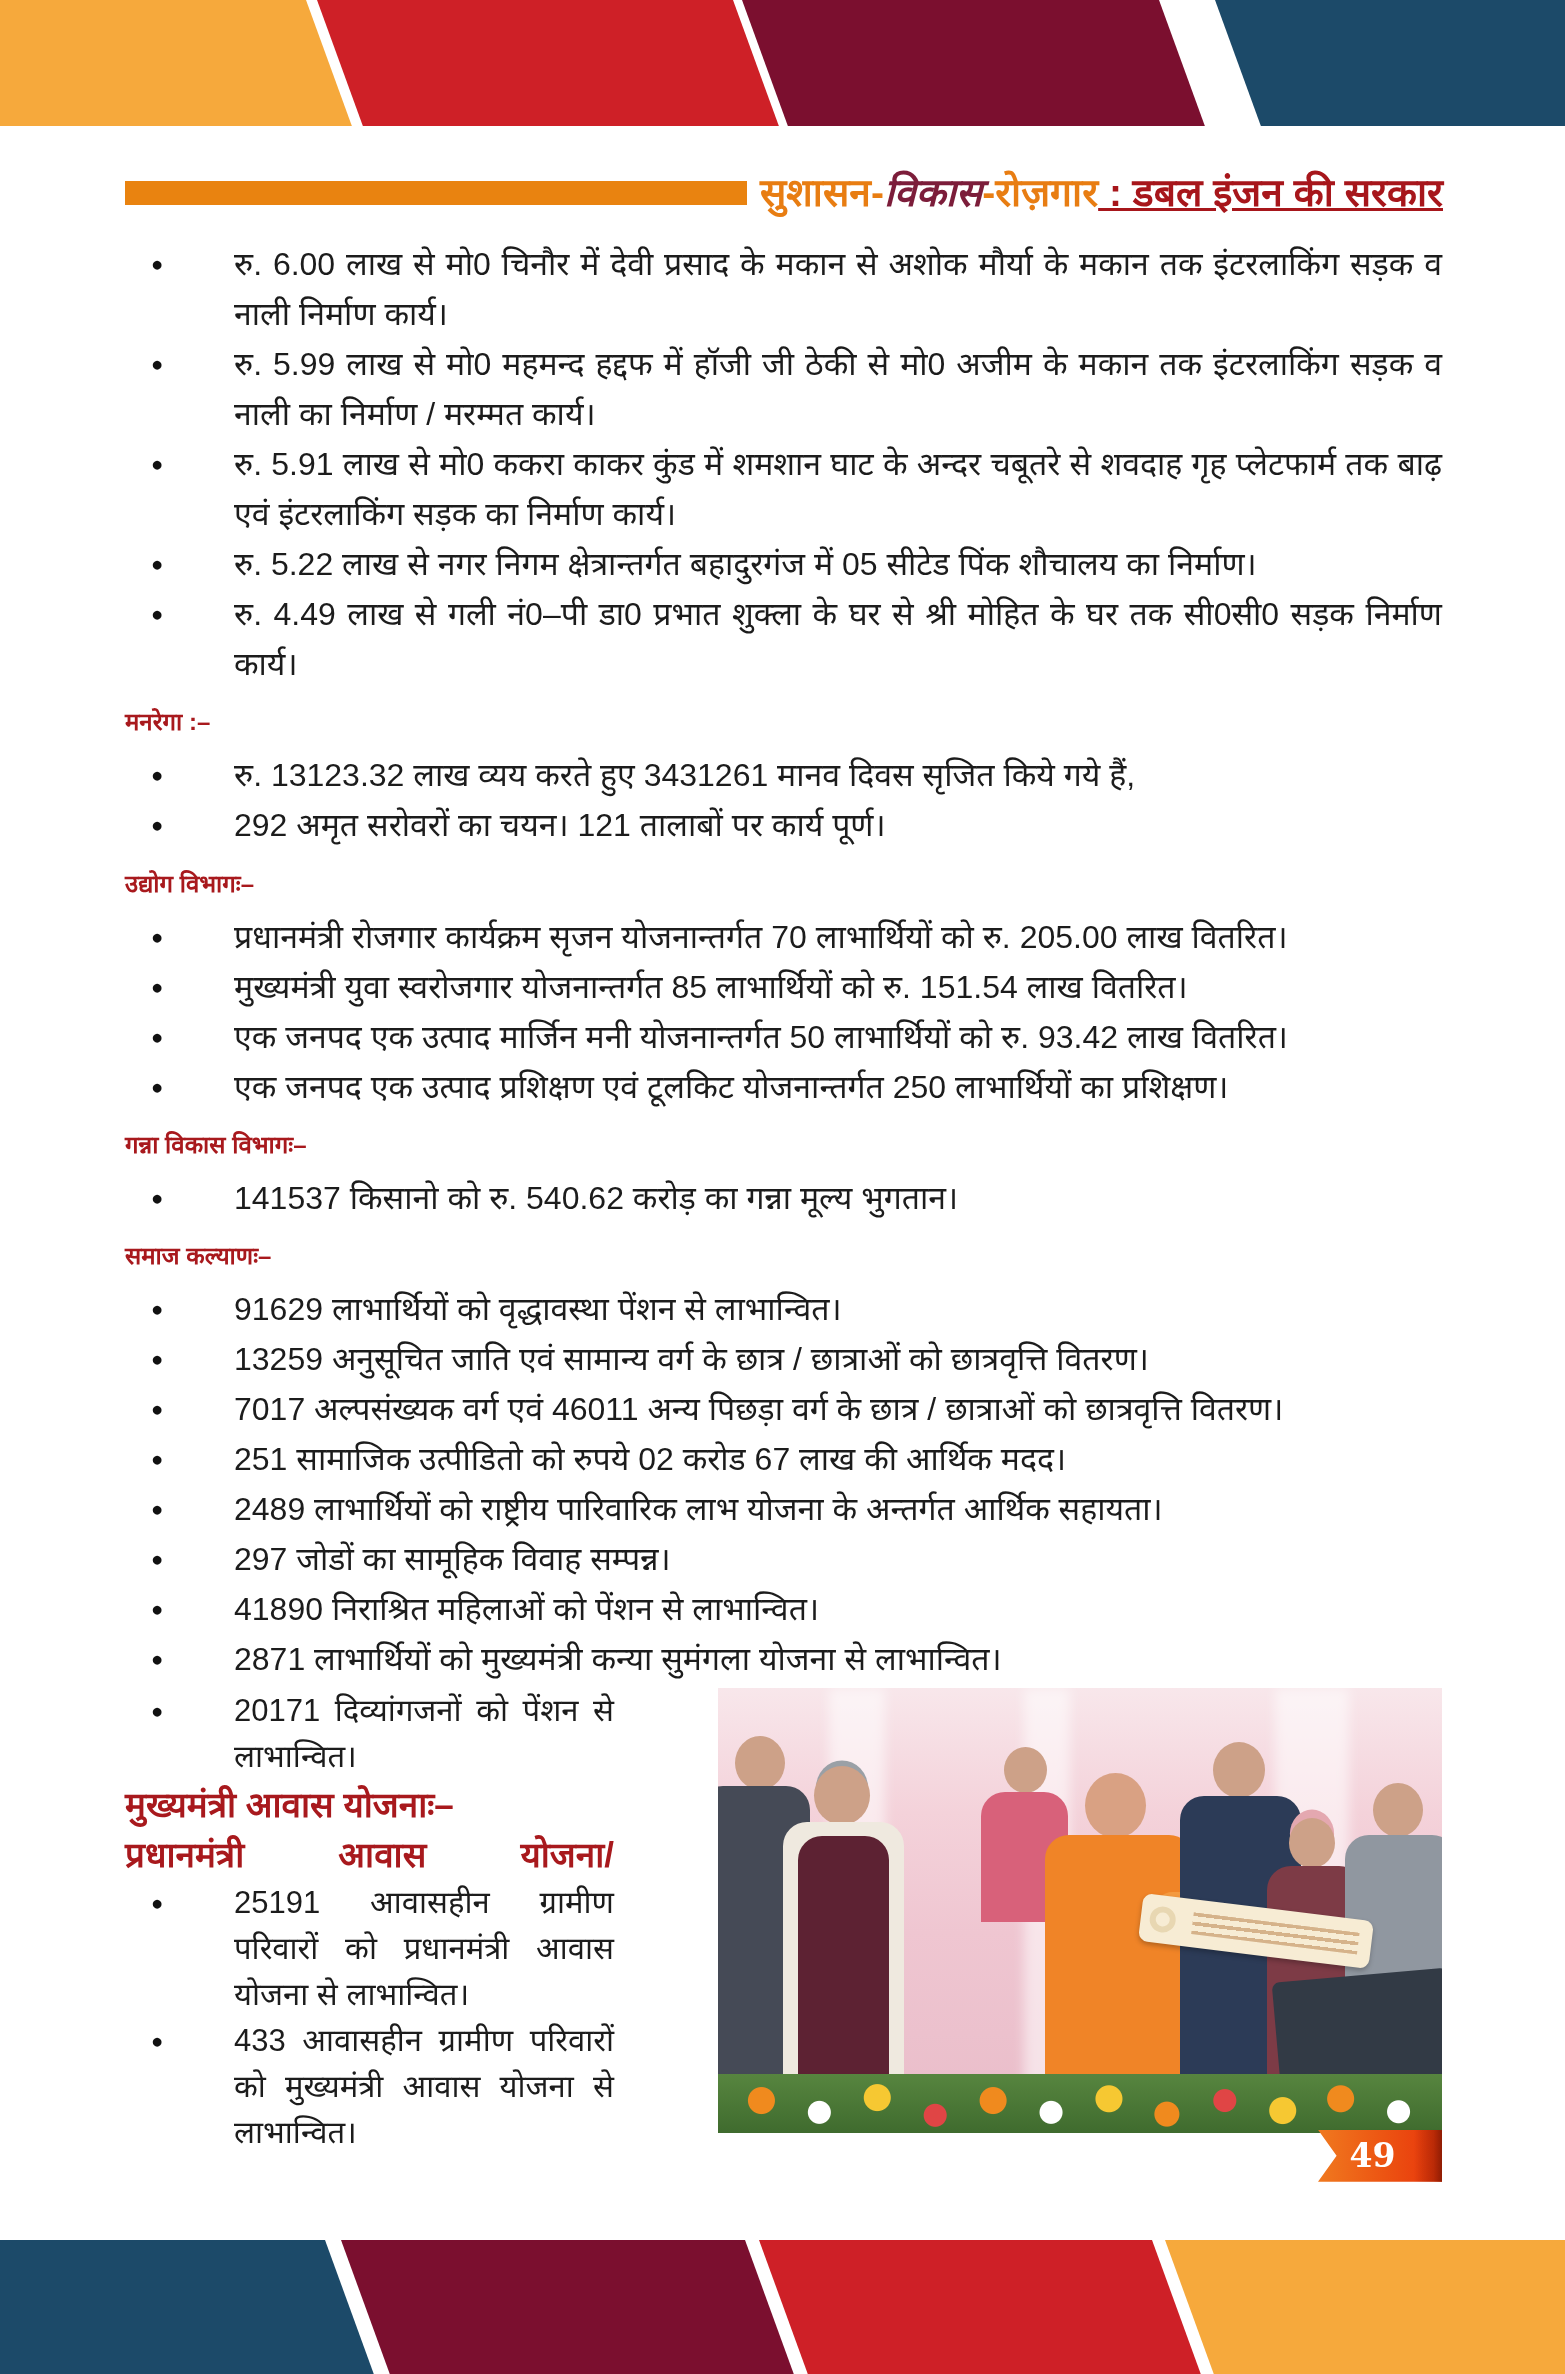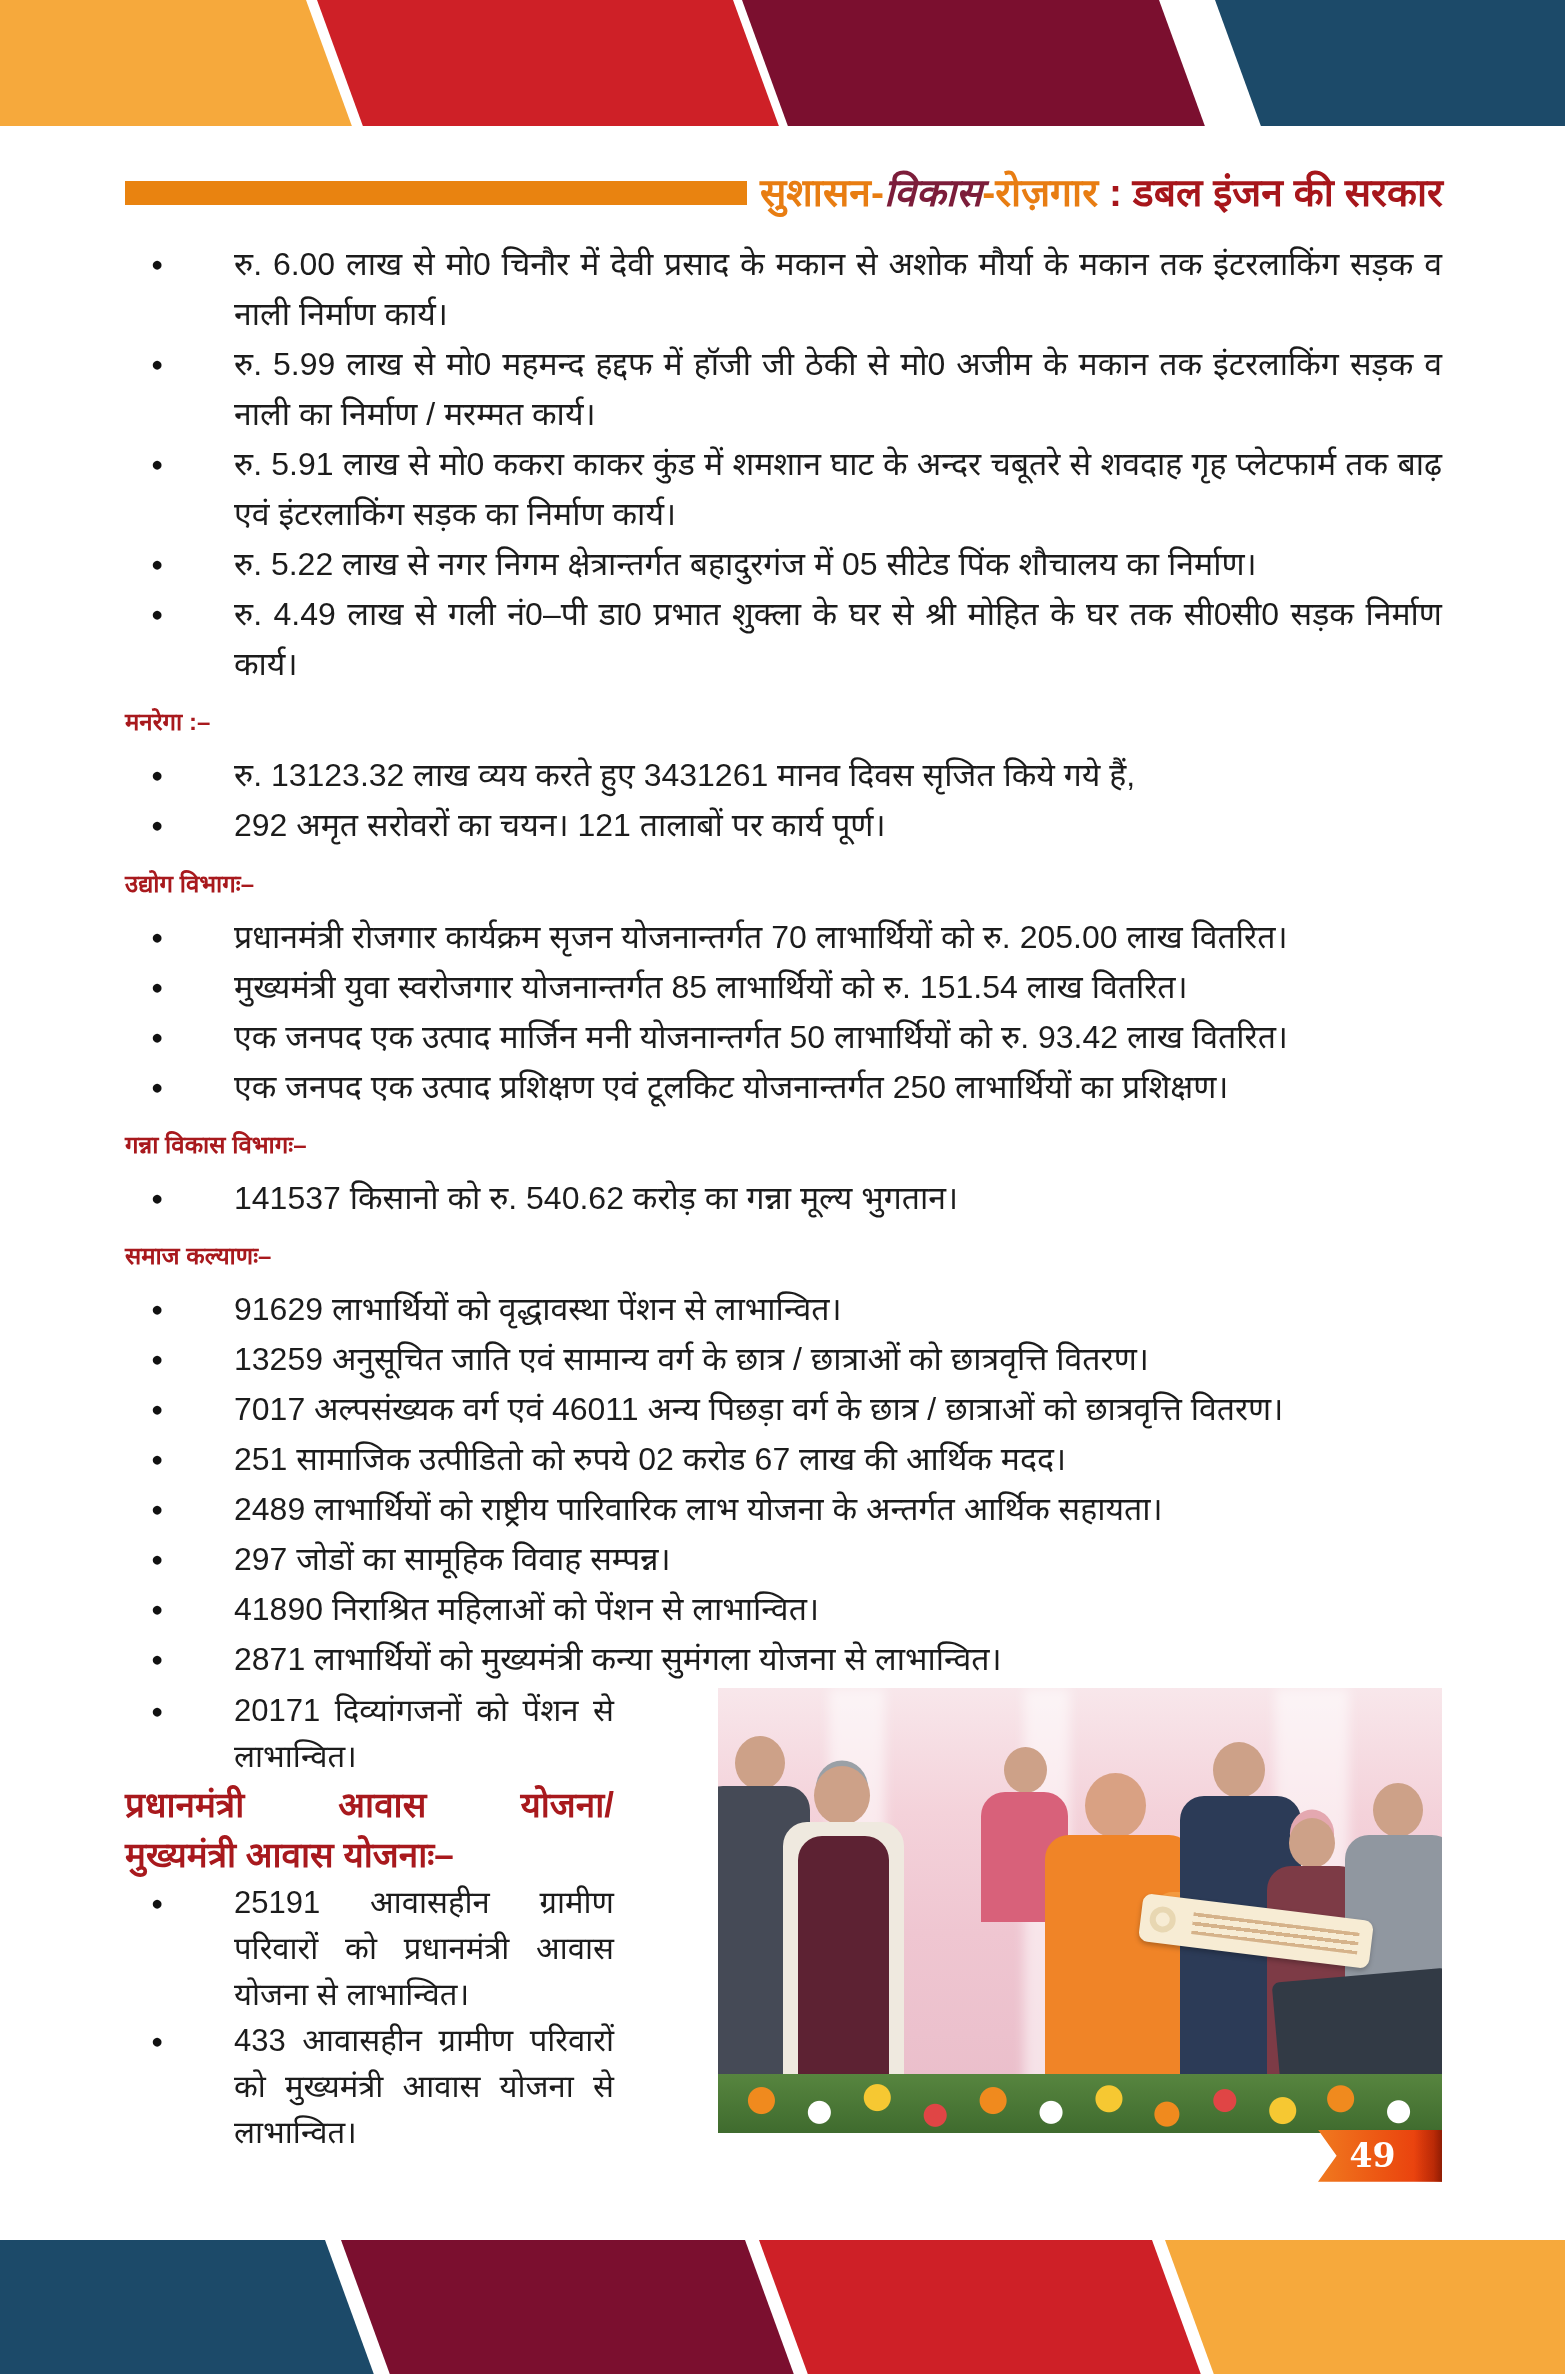--- a/index.html
+++ b/index.html
@@ -25,21 +25,21 @@
 
   
   .header-row {
     position:absolute; top:169px; left:125px; right:123px; height:48px;
     display:flex; align-items:center;
   }
   .header-rule { flex:1; height:24px; background:#e98310; margin-right:13px; }
   .header-title { white-space:nowrap; font-weight:bold; font-size:39px; line-height:48px; }
   .ht-orange { color:#e87d12;margin-top:39px; }
   .ht-maroon { color:#7c1d3a;font-style:italic; }
-  .ht-red    { color:#a7161b; }
+  .ht-red    { color:#a7161b;text-decoration:underline; }
 
   
   .content { position:absolute; top:239px; left:125px; width:1317px; }
   .li { display:flex; align-items:flex-start; }
   .li .dot { flex:0 0 83px; padding-left:26px; font-size:20.4px; line-height:50px; color:#111; }
   .li .txt { flex:1; font-size:32px; line-height:50px; text-align:justify; }
   h2.sec {
     margin:7.4px 0 1.9px 0; color:#a8191d; font-size:24px; line-height:52px; font-weight:bold;
   }
 
@@ -230,22 +230,22 @@
         <span class="txt">2871 लाभार्थियों को मुख्यमंत्री कन्या सुमंगला योजना से लाभान्वित।</span>
       </div>
     </section>
 
     <div class="bottom-row">
       <div class="bottom-left">
         <div class="li">
           <span class="dot">●</span>
           <span class="txt">20171 दिव्यांगजनों को पेंशन से लाभान्वित।</span>
         </div>
+        <div class="housing-head">मुख्यमंत्री आवास योजनाः–</div>
         <div class="housing-head justify">प्रधानमंत्री आवास योजना/</div>
-        <div class="housing-head">मुख्यमंत्री आवास योजनाः–</div>
         <div class="li">
           <span class="dot">●</span>
           <span class="txt">25191 आवासहीन ग्रामीण परिवारों को प्रधानमंत्री आवास योजना से लाभान्वित।</span>
         </div>
         <div class="li">
           <span class="dot">●</span>
           <span class="txt">433 आवासहीन ग्रामीण परिवारों को मुख्यमंत्री आवास योजना से लाभान्वित।</span>
         </div>
       </div>
 

